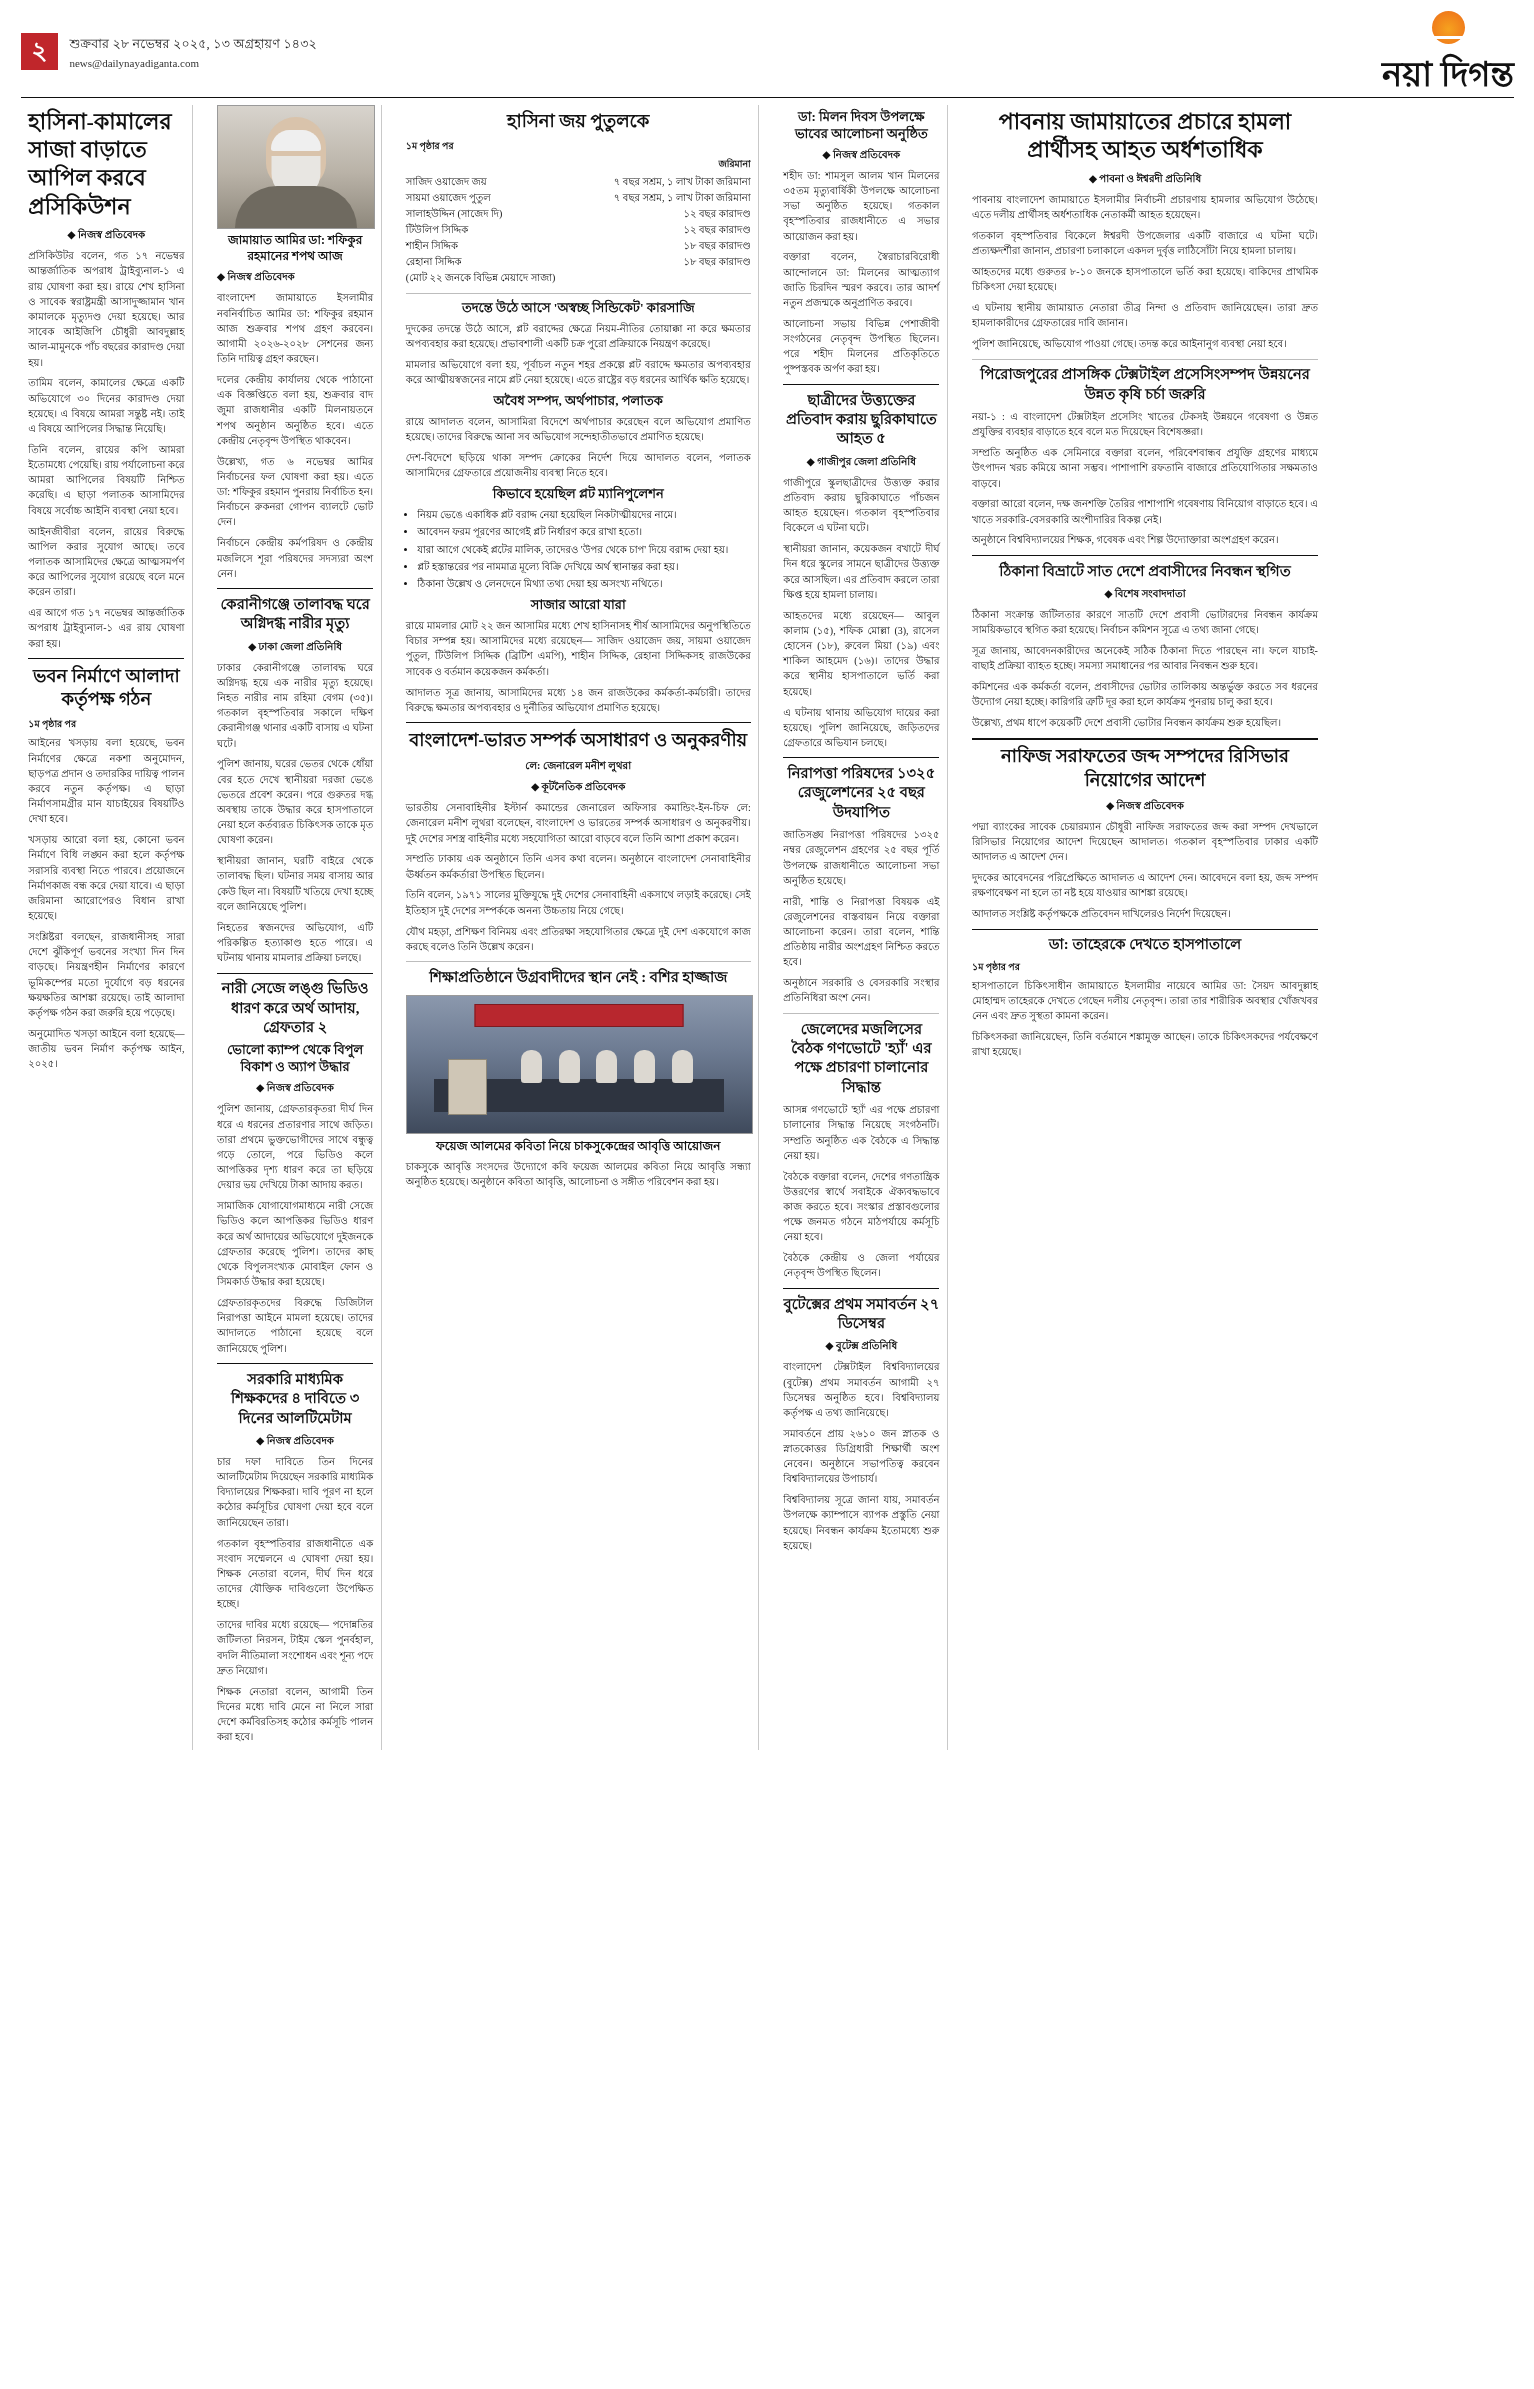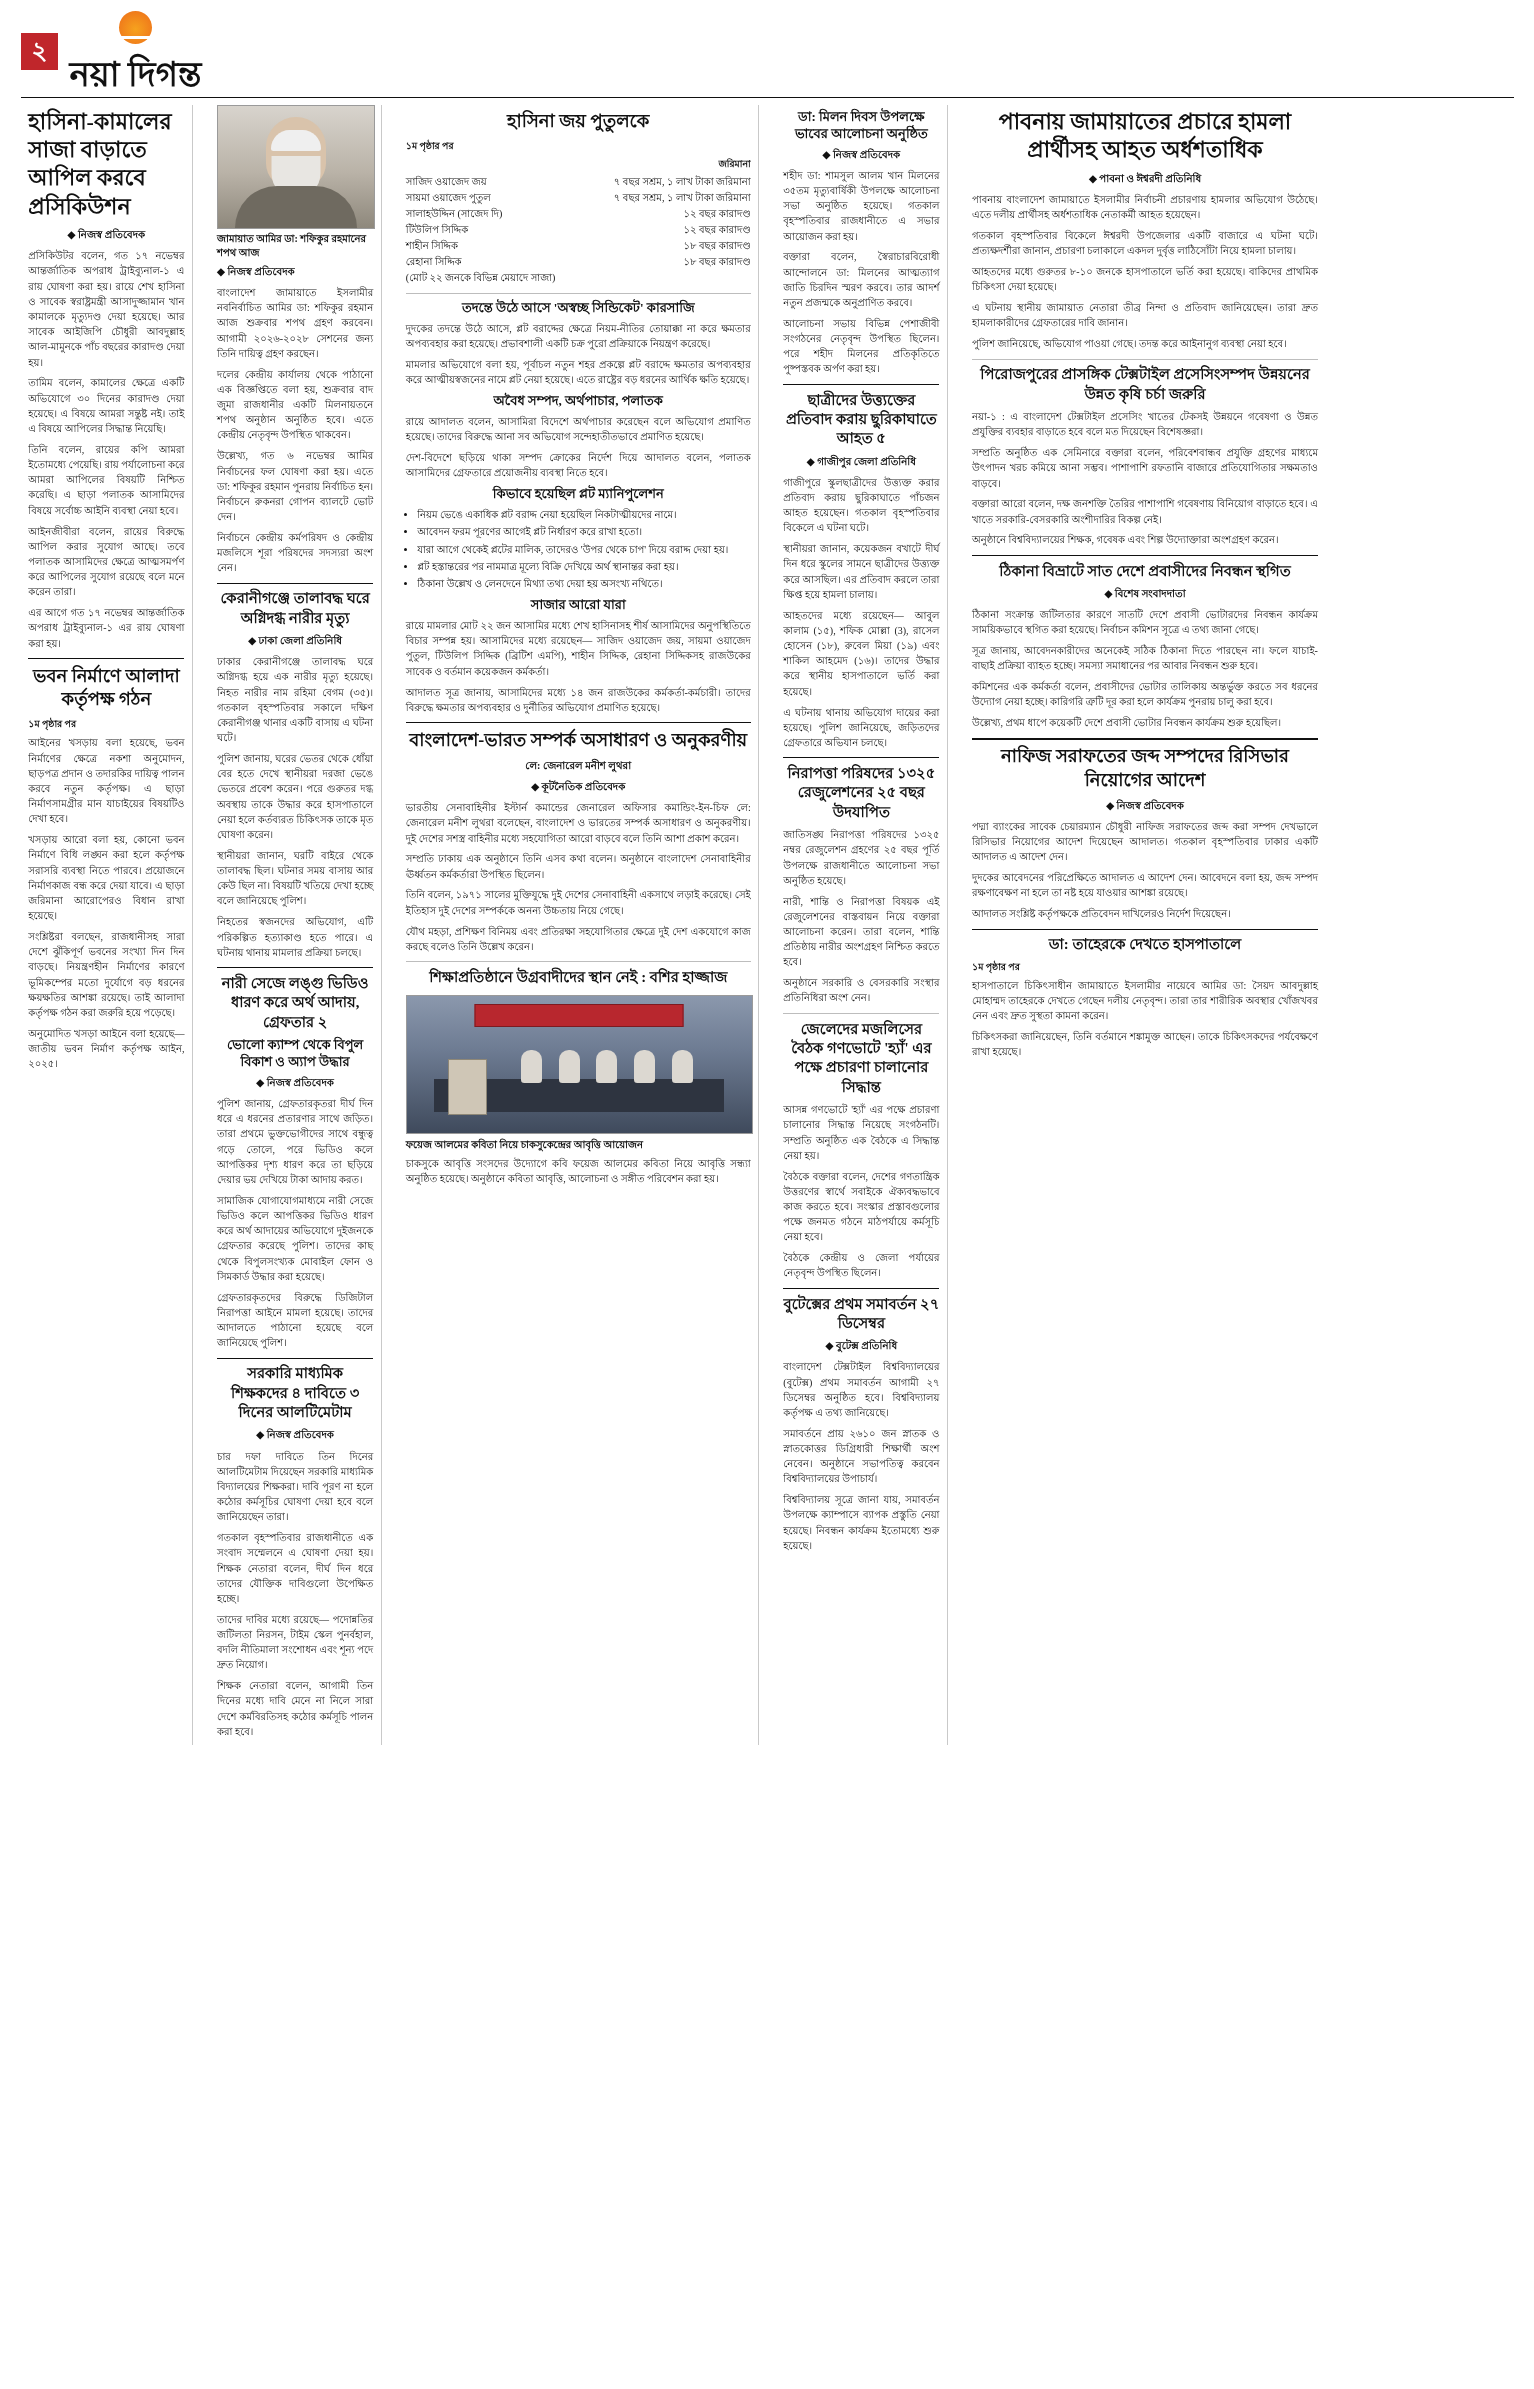--- a/index.html
+++ b/index.html
@@ -118,21 +118,21 @@
   }
   .portrait .beard{
     position:absolute;left:50%;top:50px;transform:translateX(-50%);
     width:49px;height:42px;border-radius:0 0 26px 26px;background:#e8e6e2;
   }
   .portrait .body-sh{
     position:absolute;left:50%;bottom:0;transform:translateX(-50%);
     width:122px;height:42px;border-radius:49px 49px 0 0;background:#6f6a60;
   }
   .caption{
-    font-size:10px;text-align:left;font-weight:bold;line-height:1.35;margin:3.3px 0 4.9px 0;
+    font-size:12px;text-align:center;font-weight:bold;line-height:1.35;margin:3.3px 0 4.9px 0;
   }
   .stage{
     width:100%;height:137px;
     background:linear-gradient(180deg,#8b98ad 0%, #6d7b92 40%, #3f4a5c 100%);
     position:relative;
   }
   .stage .banner{
     position:absolute;left:50%;top:8.1px;transform:translateX(-50%);
     width:60%;height:21px;background:#b8272e;border:0.8px solid #7d1a20;
   }
@@ -154,20 +154,24 @@
   .bold{font-weight:bold;}
   .sm{font-size:9.3px;}
 </style>
 </head>
 <body>
 
 <div class="page">
 
   <div class="masthead">
     <div class="page-num">২</div>
+    <div class="masthead-mid">
+      <div class="masthead-date">শুক্রবার ২৮ নভেম্বর ২০২৫, ১৩ অগ্রহায়ণ ১৪৩২</div>
+      <div class="masthead-mail">news@dailynayadiganta.com</div>
+    </div>
     <div class="logo">
       <div class="logo-sun"></div>
       <div class="logo-text">নয়া দিগন্ত</div>
     </div>
   </div>
 
   <div class="grid">
 
     <div class="col">
       <h1 class="head-xl">হাসিনা-কামালের সাজা বাড়াতে আপিল করবে প্রসিকিউশন</h1>

